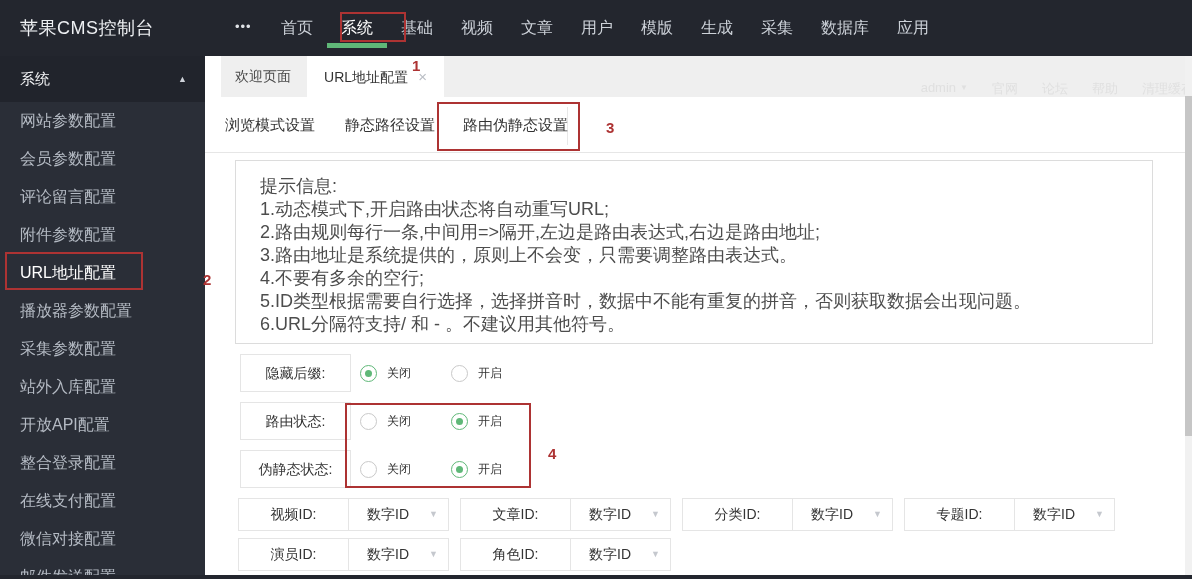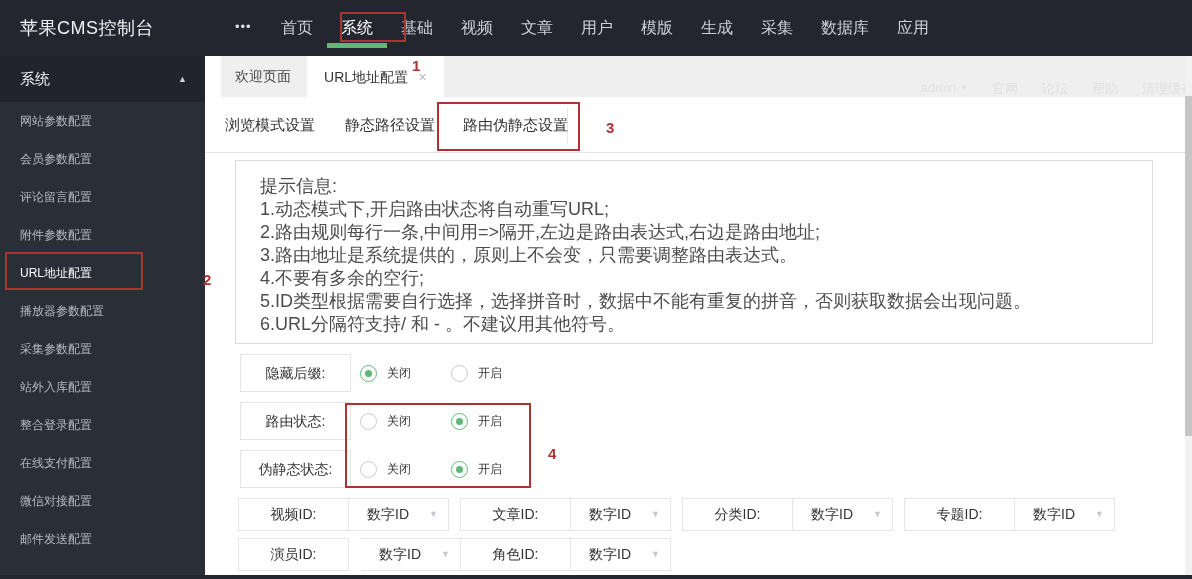--- a/index.html
+++ b/index.html
@@ -17,21 +17,21 @@
   .dots { position:absolute; left:235px; top:0; line-height:54px; font-size:13px; color:#dfe2e6; letter-spacing:1px; cursor:pointer; }
   .topnav { position:absolute; left:267px; top:0; height:56px; display:flex; }
   .nav-item { position:relative; height:48px; line-height:56px; padding:0 14px; font-size:16px; color:#ccd1d8; cursor:pointer; white-space:nowrap;font-family:Liberation Serif, serif; }
   .nav-item.active { color:#ffffff; }
   .nav-item.active::after { content:""; position:absolute; left:0; right:0; bottom:0; height:5px; background:var(--green); }
 
   
   .sidebar { position:absolute; left:0; top:56px; width:205px; height:523px; background:var(--sidebar); }
   .side-header { position:relative; height:46px; line-height:46px; background:#21242c; color:#f2f3f5; font-size:15px; padding-left:20px; cursor:pointer; }
   .side-header .arrow { position:absolute; right:18px; top:0; font-size:9px; color:#cfd3da; }
-  .side-item { height:38px; line-height:38px; padding-left:20px; font-size:12px; color:#b4bac3; cursor:pointer; white-space:nowrap; }
+  .side-item { height:38px; line-height:38px; padding-left:20px; font-size:16px; color:#b4bac3; cursor:pointer; white-space:nowrap; }
   .side-item.active { color:#ffffff; }
 
   
   .main { position:absolute; left:205px; top:56px; width:987px; height:523px; background:#ffffff; }
 
   .tabstrip { position:absolute; left:16px; top:0; width:987px; height:53px; background:#efefef; }
   .tab { position:absolute; top:0; height:41px; line-height:41px; font-size:14px; color:#4a4a4a; text-align:center; cursor:pointer; }
   .tab-welcome { left:0; width:84px; }
   .tab-active { left:86px; width:137px; background:#ffffff; color:#333; }
   .tab-active .close { color:#b9bdc4; font-size:15px; margin-left:10px; cursor:pointer; }
@@ -110,20 +110,21 @@
     </div>
     <div class="side-items">
         <div class="side-item">网站参数配置</div>
         <div class="side-item">会员参数配置</div>
         <div class="side-item">评论留言配置</div>
         <div class="side-item">附件参数配置</div>
         <div class="side-item active">URL地址配置</div>
         <div class="side-item">播放器参数配置</div>
         <div class="side-item">采集参数配置</div>
         <div class="side-item">站外入库配置</div>
+        <div class="side-item">开放API配置</div>
         <div class="side-item">整合登录配置</div>
         <div class="side-item">在线支付配置</div>
         <div class="side-item">微信对接配置</div>
         <div class="side-item">邮件发送配置</div>
       </div>
   </aside>
 
   <main class="main">
 
     <div class="tabstrip">
@@ -208,21 +209,21 @@
         <div class="id-group" style="left: 477px;">
           <div class="id-label">分类ID:</div>
           <div class="id-select">数字ID<span class="caret">▼</span></div>
         </div>
         <div class="id-group" style="left: 699px;">
           <div class="id-label">专题ID:</div>
           <div class="id-select">数字ID<span class="caret">▼</span></div>
         </div>
       </div>
       <div class="id-row ir1">
-        <div class="id-group" style="left: 33px; gap: 12px;">
+        <div class="id-group" style="left: 33px;">
           <div class="id-label">演员ID:</div>
           <div class="id-select">数字ID<span class="caret">▼</span></div>
         </div>
         <div class="id-group" style="left: 255px;">
           <div class="id-label">角色ID:</div>
           <div class="id-select">数字ID<span class="caret">▼</span></div>
         </div>
       </div>
     </main>
 

